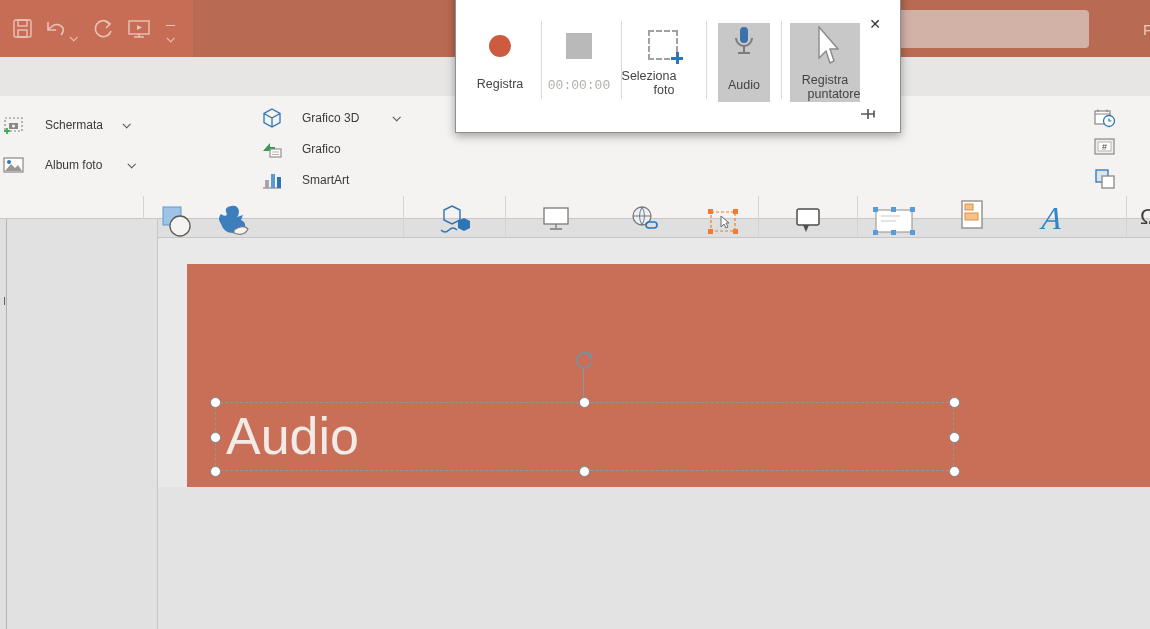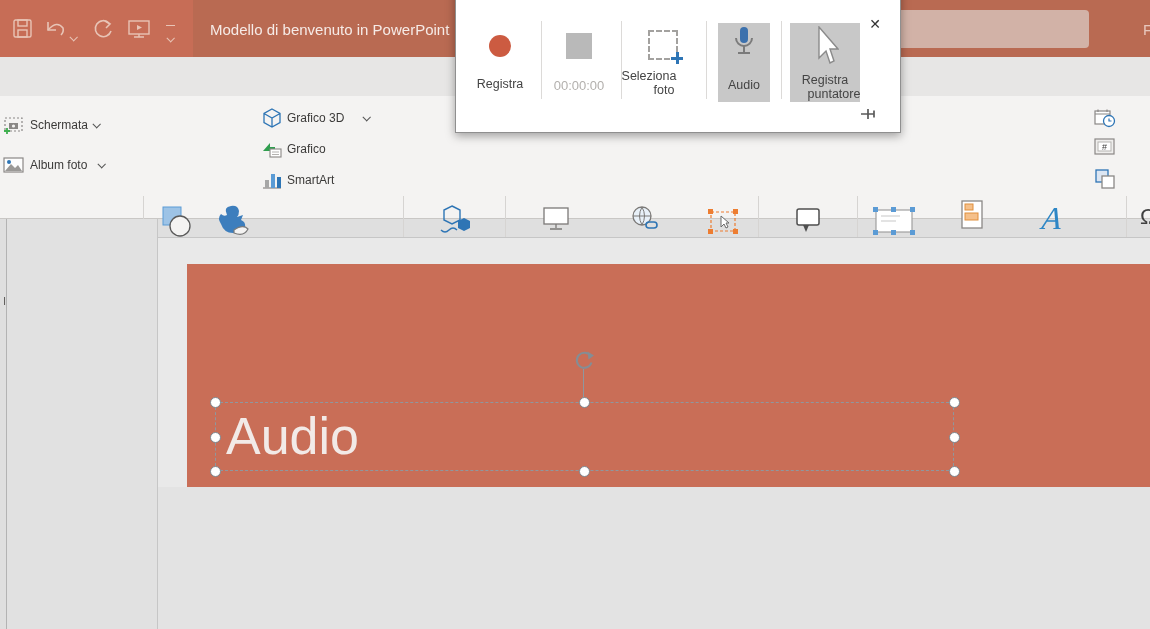--- a/index.html
+++ b/index.html
@@ -16,21 +16,21 @@
   .partial-letter{left:1143px;top:21px;font-size:15px;color:rgba(247,231,226,.75);}
   
   .tabrow{left:0;top:57px;width:1150px;height:39px;background:#e7e6e5;}
   .tab{top:69px;font-size:15px;color:#444446;white-space:nowrap;}
   .tab.ctx{color:#bf5c45;}
   
   .ribbon{left:0;top:96px;width:1150px;height:122px;background:#f4f3f2;border-bottom:1px solid #c9c7c5;}
   .sep{top:100px;width:1px;height:112px;background:#d6d4d2;}
   .grplabel{top:199px;font-size:11px;color:#605e5c;white-space:nowrap;text-align:center;}
   .rlabel{font-size:12px;color:#3b3a39;white-space:nowrap;}
-  .smallbtn{height:24px;display:flex;align-items:center;gap:5px;}
+  .smallbtn{height:24px;display:flex;align-items:center;gap:20px;}
   .bigbtn{top:100px;height:92px;text-align:center;}
   .bigbtn .rlabel{position:absolute;left:0;right:0;}
   .chv{display:inline-block;width:5px;height:5px;border-right:1.2px solid #555;
        border-bottom:1.2px solid #555;transform:rotate(45deg) translateY(-1px);}
   .chv.center{position:absolute;left:50%;margin-left:-4px;}
   .wordart-a::before{content:"A";font:italic 400 32px "Liberation Serif",serif;color:#2e86c5;}
   .omega::before{content:"\03A9";font-size:22px;color:#404040;}
   
   .leftline{left:6px;top:219px;width:1px;height:410px;background:#b3b3b3;}
   .pane{left:7px;top:219px;width:150px;height:410px;background:#e1e1e1;}
@@ -43,21 +43,21 @@
   .selbox{left:215px;top:402px;width:739px;height:69px;border:1px dashed #8f979e;box-sizing:border-box;}
   .handle{width:11px;height:11px;border-radius:50%;background:#fff;border:1.5px solid #7d868e;box-sizing:border-box;}
   .rotline{left:583px;top:369px;width:1px;height:33px;background:#8f979e;}
   
   .dialog{left:455px;top:-20px;width:446px;height:153px;background:#fff;
           border:1px solid #8f8f8f;box-shadow:0 3px 9px rgba(0,0,0,.35);box-sizing:border-box;z-index:50;}
   .dlg-sep{position:absolute;top:40px;width:1px;height:78px;background:#dcdad8;}
   .dlg-label{position:absolute;font-size:12.5px;color:#444;text-align:center;white-space:nowrap;}
   .rec-circle{position:absolute;left:33px;top:54px;width:22px;height:22px;border-radius:50%;background:#cc5b41;}
   .stop-square{position:absolute;left:110px;top:52px;width:26px;height:26px;background:#b9b9b9;}
-  .timer{color:#b3b0ad;font-size:13px;}
+  .timer{color:#b3b0ad;font-size:13px;font-family:Liberation Mono, monospace;}
   .dash-square{position:absolute;left:192px;top:49px;width:30px;height:30px;
                border:2px dashed #a3a19f;box-sizing:border-box;}
   .plus{position:absolute;left:215px;top:71px;width:12px;height:12px;}
   .plus::before{content:"";position:absolute;left:0;top:4.5px;width:12px;height:3px;background:#2e75b5;}
   .plus::after{content:"";position:absolute;left:4.5px;top:0;width:3px;height:12px;background:#2e75b5;}
   .toggle-btn{position:absolute;top:42px;height:79px;background:#c8c8c8;}
   .close-x{position:absolute;left:409px;top:33px;width:20px;height:20px;text-align:center;
            line-height:20px;font-size:14px;color:#333;}
   .close-x::before{content:"\2715";}
 </style>
@@ -82,21 +82,20 @@
   </svg>
   <svg class="abs qat-ic" style="left:128px" viewBox="0 0 22 20">
     <rect x="1" y="2" width="20" height="13" fill="none" stroke="#e8c4b6" stroke-width="1.4"></rect>
     <path d="M9,6 L14,8.5 L9,11 Z" fill="#e8c4b6"></path>
     <path d="M11,15 L11,18 M6,18 L16,18" stroke="#e8c4b6" stroke-width="1.4"></path>
   </svg>
   <span class="abs" style="left:166px;top:25px">
     <span style="display:block;width:9px;height:1.3px;background:#e8c4b6;margin-bottom:2px"></span>
     <span class="chv" style="border-color:#e8c4b6;margin-left:1px"></span>
   </span>
-  <span class="abs title-text" style="left:210px">Modello di benvenuto in PowerPoint</span>
   <div class="abs search-pill"></div>
   <span class="abs partial-letter">F</span>
 </div>
 
 <div class="abs tabrow">
   <span class="abs tab" style="left:-42px">Disegno</span>
   <span class="abs tab" style="left:38px">Progettazione</span>
   <span class="abs tab" style="left:168px">Transizioni</span>
   <span class="abs tab" style="left:272px">Animazioni</span>
   <span class="abs tab" style="left:372px">Presentazione</span>

